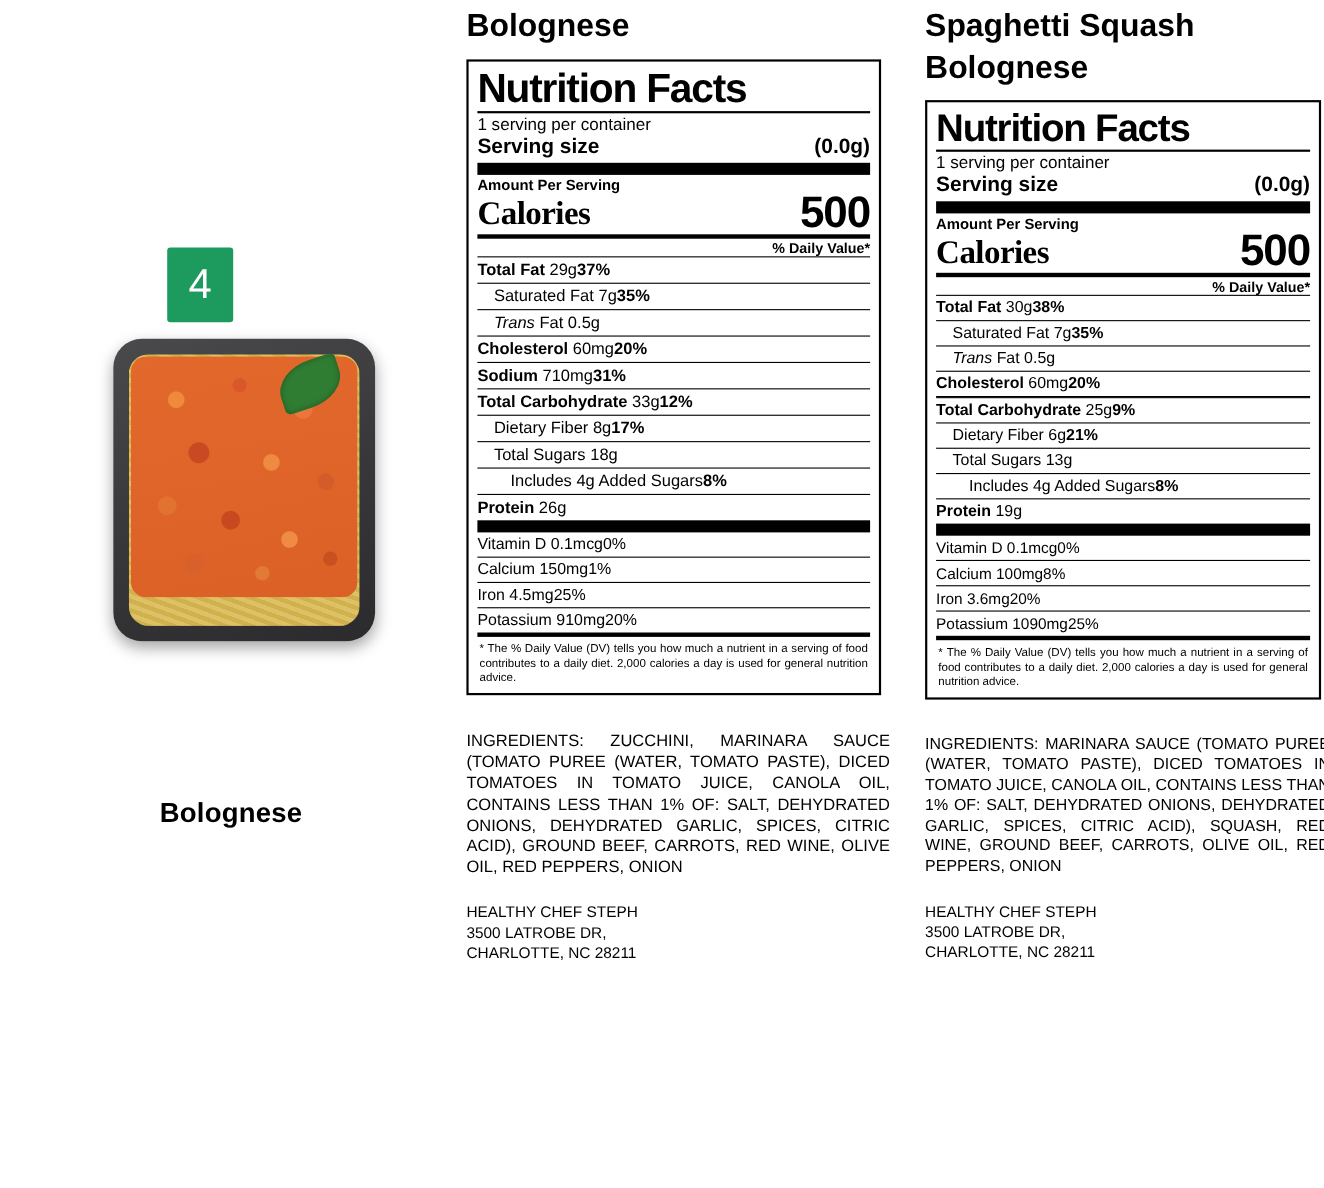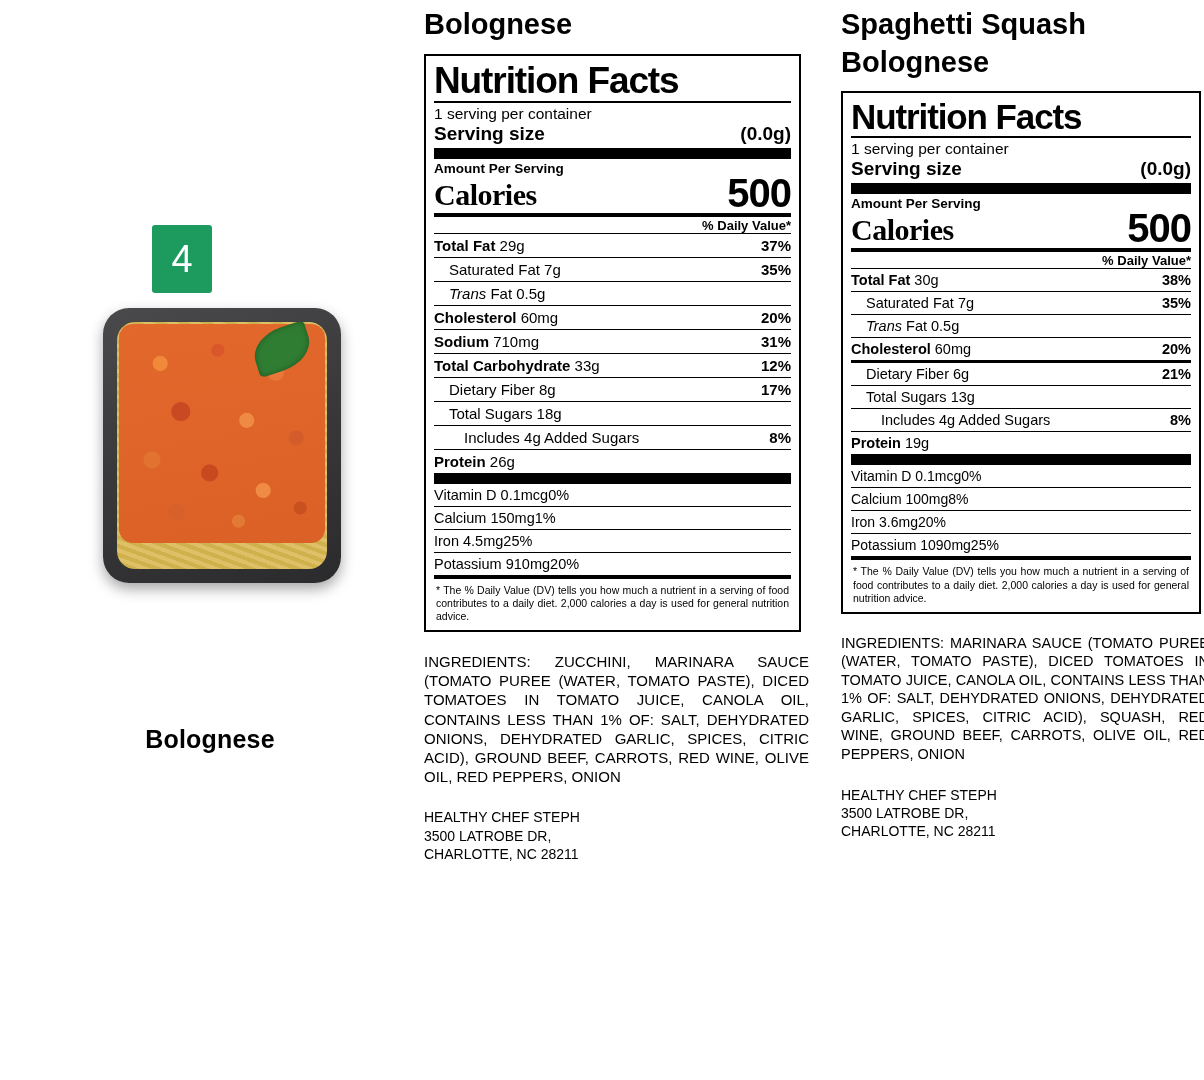--- a/index.html
+++ b/index.html
@@ -120,21 +120,21 @@
   .amt { font-size: 13.5px; font-weight: bold; margin: 2px 0 -2px 0; }
   .cal-row {
     display: flex; justify-content: space-between; align-items: flex-end;
     margin: -2px 0 1px 0;
   }
   .cal-label { font-size: 30px; font-weight: bold; letter-spacing: -.5px; font-family: Liberation Serif, serif; }
   .cal-value { font-size: 40px; font-weight: bold; letter-spacing: -1px; line-height: .95; }
   .dv-row { text-align: right; font-size: 13px; font-weight: bold; margin: 1px 0 0 0; }
 
   .nrow {
-    display: flex; justify-content: space-between; align-items: baseline;
+    display: flex; align-items: baseline;
     font-size: 15px; padding: 3px 0 3px 0;
   }
   .nf-b .nrow { font-size: 14.5px; }
   .nrow .lbl b { font-weight: bold; }
   .nrow .val { font-weight: bold; }
   .ind1 { padding-left: 15px; }
   .ind2 { padding-left: 30px; }
 
   .vrow {
     display: flex; justify-content: flex-start; align-items: baseline;
@@ -143,21 +143,21 @@
   .nf-b .vrow { font-size: 14px; }
   .vrow .val { font-weight: normal; }
 
   .footnote {
     font-size: 10.5px; line-height: 1.25; text-align: justify;
     padding: 5px 2px 1px 2px;
   }
 
   .ingredients {
     font-size: 15px; line-height: 1.28; text-align: justify;
-    margin-top: 20px;
+    margin-top: 32px;
   }
   .nf-b + .ingredients { font-size: 14.5px; }
 
   .addr {
     font-size: 14px; line-height: 1.3; margin-top: 22px;
   }
   .addr div { white-space: pre; }
 </style>
 </head>
 <body>
@@ -319,20 +319,24 @@
             <span class="lbl"><i>Trans</i> Fat 0.5g</span>
             <span class="val"></span>
           </div>
           <div class="rule-thin"></div>
           <div class="nrow">
             <span class="lbl"><b>Cholesterol</b> 60mg</span>
             <span class="val">20%</span>
           </div>
           <div class="rule-thin"></div>
           <div class="rule-thin"></div>
+          <div class="nrow">
+            <span class="lbl"><b>Total Carbohydrate</b> 25g</span>
+            <span class="val">9%</span>
+          </div>
           <div class="rule-thin"></div>
           <div class="nrow ind1">
             <span class="lbl"><span>Dietary Fiber</span> 6g</span>
             <span class="val">21%</span>
           </div>
           <div class="rule-thin"></div>
           <div class="nrow ind1">
             <span class="lbl"><span>Total Sugars</span> 13g</span>
             <span class="val"></span>
           </div>

